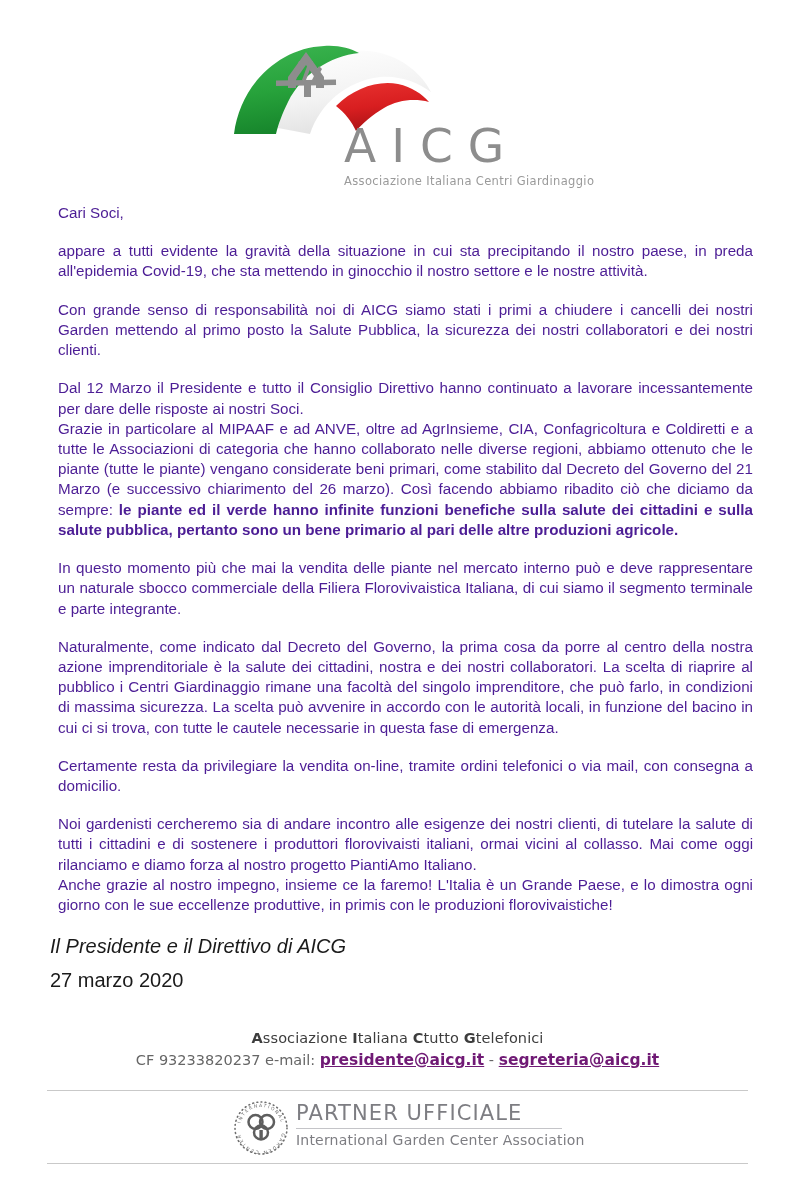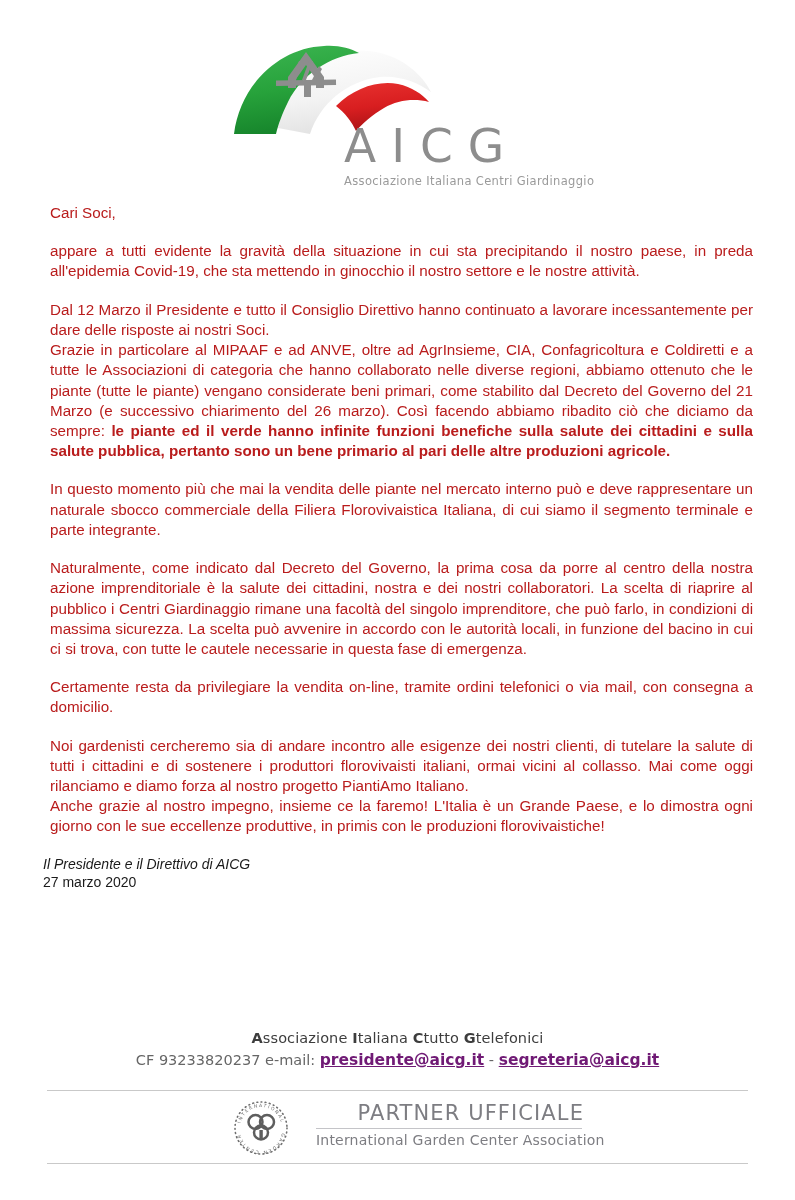--- a/index.html
+++ b/index.html
@@ -72,33 +72,33 @@
   .letter {
     position: absolute;
     left: 43px;
     top: 203px;
     width: 710px;
   }
   .para {
     font-size: 15.2px;
     line-height: 1.33;
     text-align: justify;
-    margin: 0 0 18px 7px;
-    color: #b91c1c;
+    margin: 0 0 18px 15px;
+    color: #4c1d95;
     -webkit-hyphens: none;
     hyphens: none;
   }
   .para.tight { margin-bottom: 0; }
   .para b, .bold { font-weight: bold; }
   .para.nojust { text-align: left; }
 
   .sig {
-    font-size: 14px;
+    font-size: 20px;
     line-height: 1.33;
-    margin: 0;
+    margin: 7px;
   }
   .sig-name { font-style: italic; }
 
   
   .rule {
     position: absolute;
     left: 47px;
     width: 701px;
     height: 1px;
     background: #c9c9c9;
@@ -138,24 +138,23 @@
   }
   .partner-seal {
     position: absolute;
     left: 0;
     top: 2px;
     width: 58px;
     height: 58px;
   }
   .partner-text {
     position: absolute;
-    left: 84px;
+    left: 64px;
     top: 4px;
     width: 268px;
-    text-align: right;
   }
   .partner-title {
     font-family: "DejaVu Sans", sans-serif;
     font-size: 21px;
     letter-spacing: 1.1px;
     color: #7d7d82;
     line-height: 1.15;
     white-space: nowrap;
   }
   .partner-divider {
@@ -226,20 +225,21 @@
       </div>
     </div>
   </div>
 
   <div class="letter">
 
     <p class="para nojust">Cari Soci,</p>
 
     <p class="para">appare a tutti evidente la gravità della situazione in cui sta precipitando il nostro paese, in preda all'epidemia Covid-19, che sta mettendo in ginocchio il nostro settore e le nostre attività.</p>
 
+    <p class="para">Con grande senso di responsabilità noi di AICG siamo stati i primi a chiudere i cancelli dei nostri Garden mettendo al primo posto la Salute Pubblica, la sicurezza dei nostri collaboratori e dei nostri clienti.</p>
 
     <p class="para tight">Dal 12 Marzo il Presidente e tutto il Consiglio Direttivo hanno continuato a lavorare incessantemente per dare delle risposte ai nostri Soci.</p>
     <p class="para"><span>Grazie in particolare al MIPAAF e ad ANVE, oltre ad AgrInsieme, CIA, Confagricoltura e Coldiretti e a tutte le Associazioni di categoria che hanno collaborato nelle diverse regioni, abbiamo ottenuto che le piante (tutte le piante) vengano considerate beni primari, come stabilito dal Decreto del Governo del 21 Marzo (e successivo chiarimento del 26 marzo). Così facendo abbiamo ribadito ciò che diciamo da sempre: </span><span class="bold">le piante ed il verde hanno infinite funzioni benefiche sulla salute dei cittadini e sulla salute pubblica, pertanto sono un bene primario al pari delle altre produzioni agricole.</span></p>
 
     <p class="para">In questo momento più che mai la vendita delle piante nel mercato interno può e deve rappresentare un naturale sbocco commerciale della Filiera Florovivaistica Italiana, di cui siamo il segmento terminale e parte integrante.</p>
 
     <p class="para">Naturalmente, come indicato dal Decreto del Governo, la prima cosa da porre al centro della nostra azione imprenditoriale è la salute dei cittadini, nostra e dei nostri collaboratori. La scelta di riaprire al pubblico i Centri Giardinaggio rimane una facoltà del singolo imprenditore, che può farlo, in condizioni di massima sicurezza. La scelta può avvenire in accordo con le autorità locali, in funzione del bacino in cui ci si trova, con tutte le cautele necessarie in questa fase di emergenza.</p>
 
     <p class="para">Certamente resta da privilegiare la vendita on-line, tramite ordini telefonici o via mail, con consegna a domicilio.</p>
 

